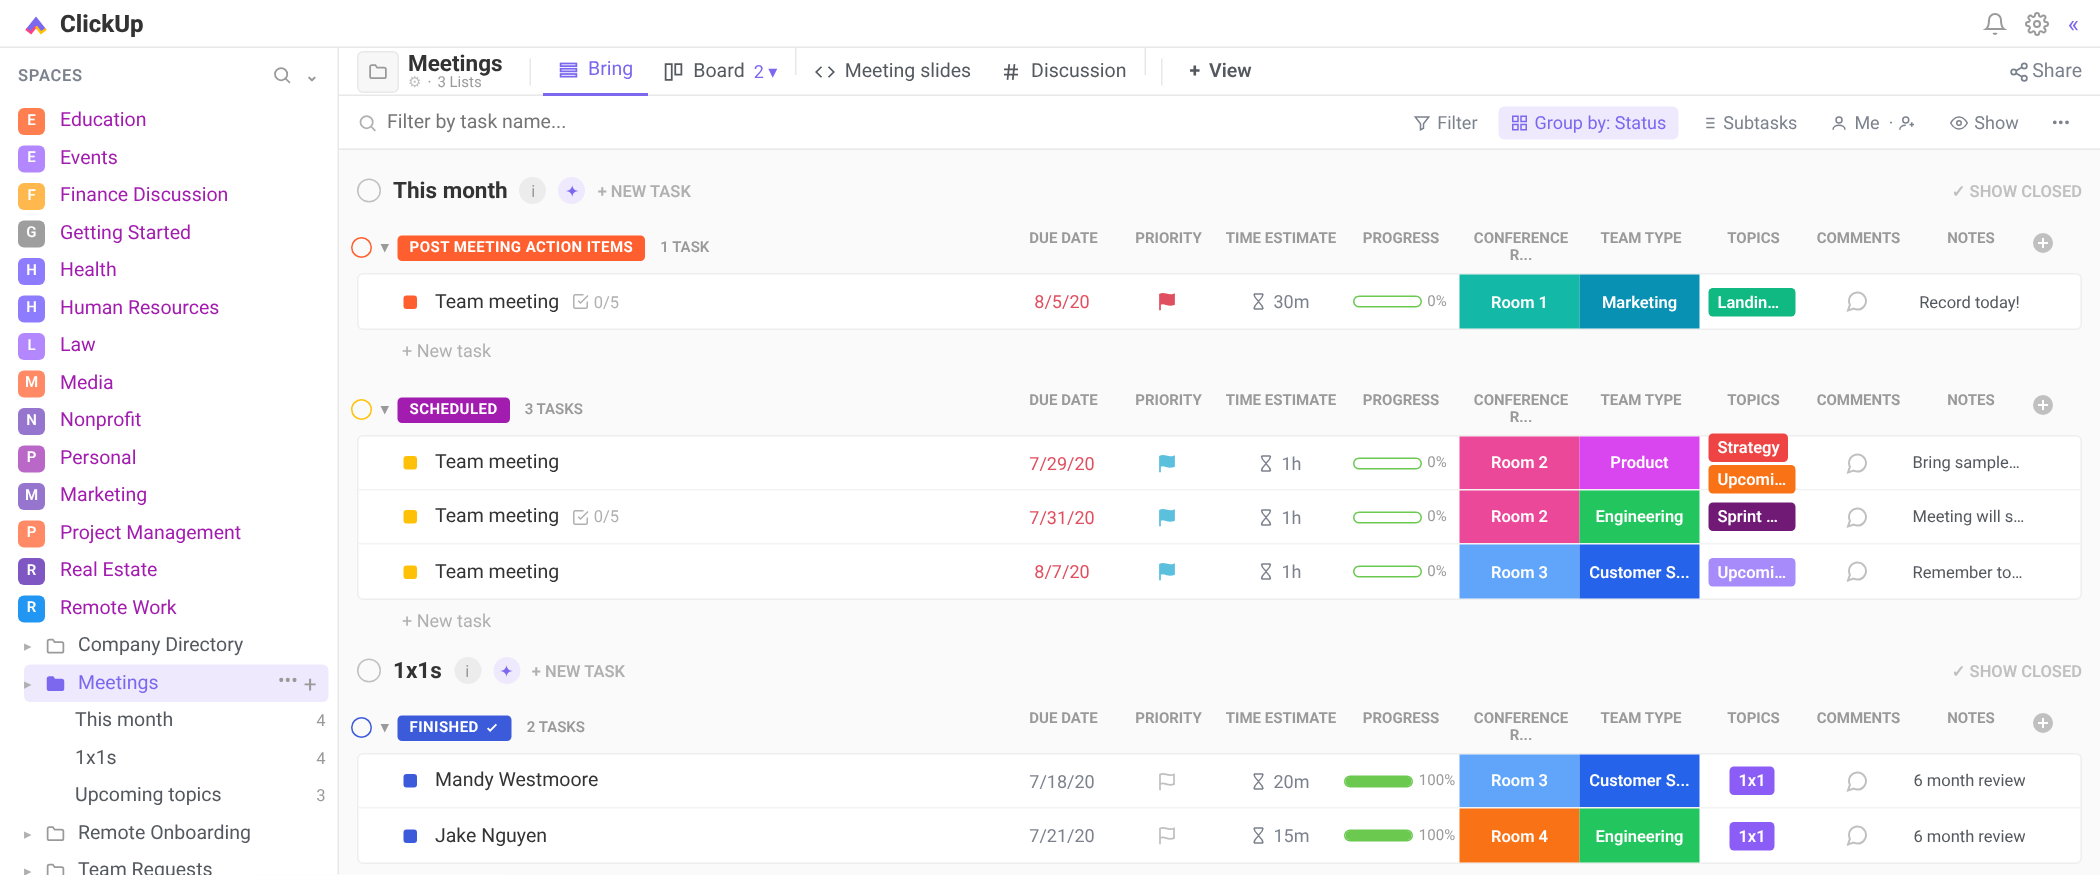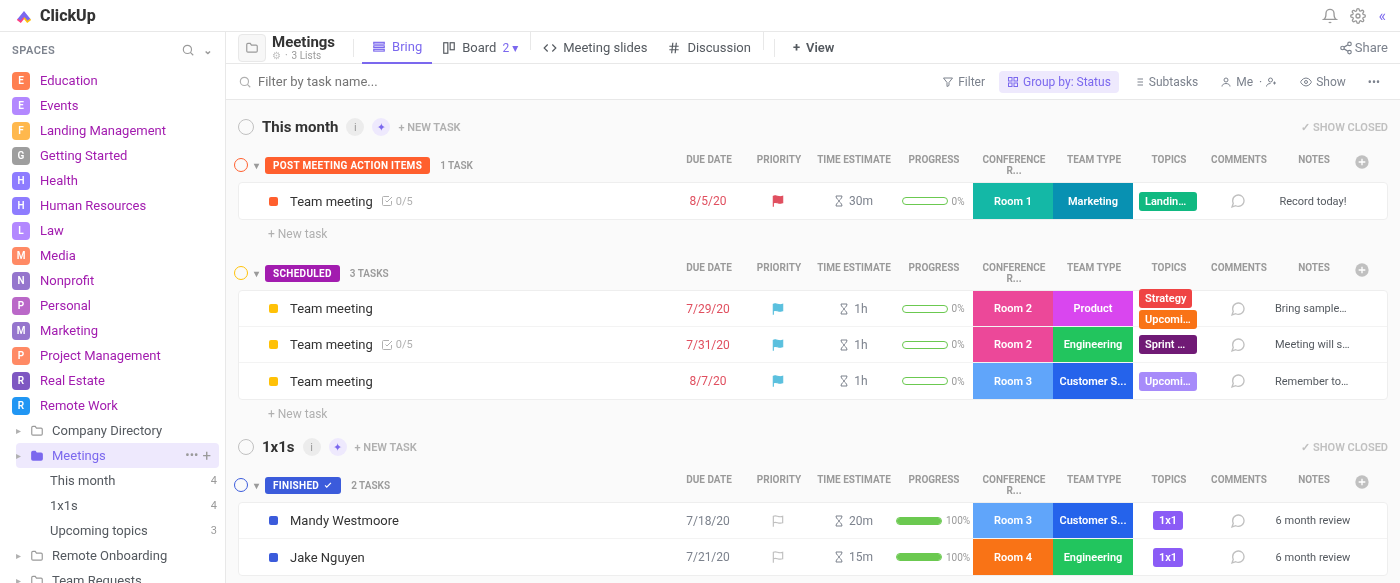--- a/index.html
+++ b/index.html
@@ -151,21 +151,21 @@
         <div class="space-item">
           <span class="space-badge" style="background:#ff7f50">E</span>
           <span class="space-label">Education</span>
         </div>
         <div class="space-item">
           <span class="space-badge" style="background:#b388ff">E</span>
           <span class="space-label">Events</span>
         </div>
         <div class="space-item">
           <span class="space-badge" style="background:#ffb84d">F</span>
-          <span class="space-label">Landing Management</span>
+          <span class="space-label">Finance Discussion</span>
         </div>
         <div class="space-item">
           <span class="space-badge" style="background:#9e9e9e">G</span>
           <span class="space-label">Getting Started</span>
         </div>
         <div class="space-item">
           <span class="space-badge" style="background:#8e7cff">H</span>
           <span class="space-label">Health</span>
         </div>
         <div class="space-item">

